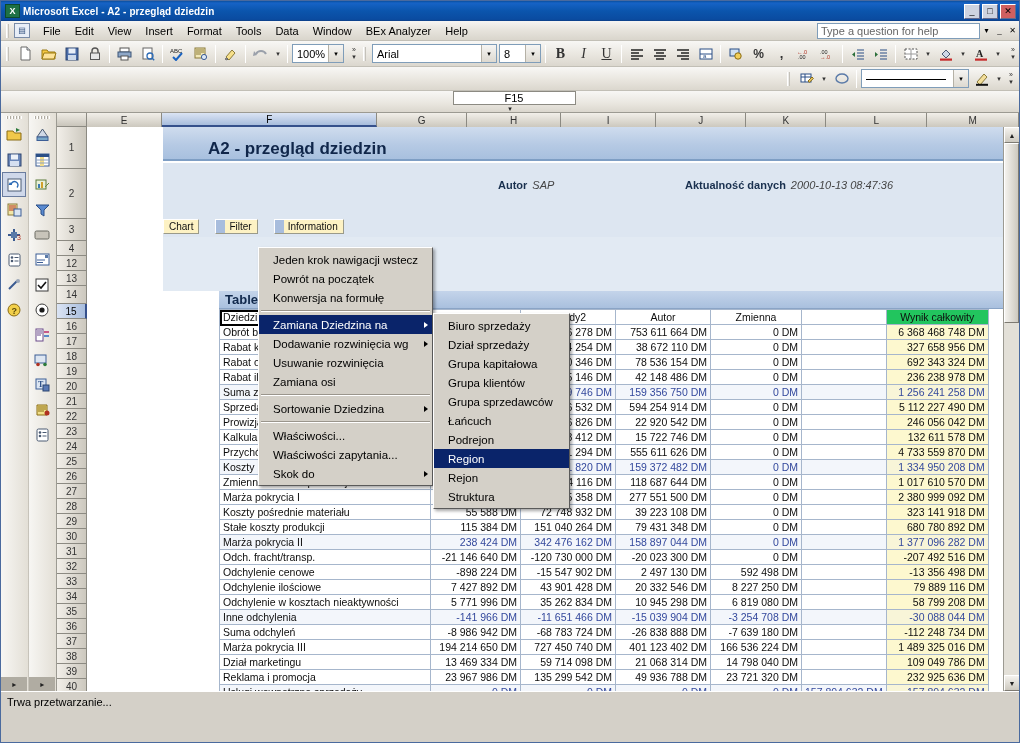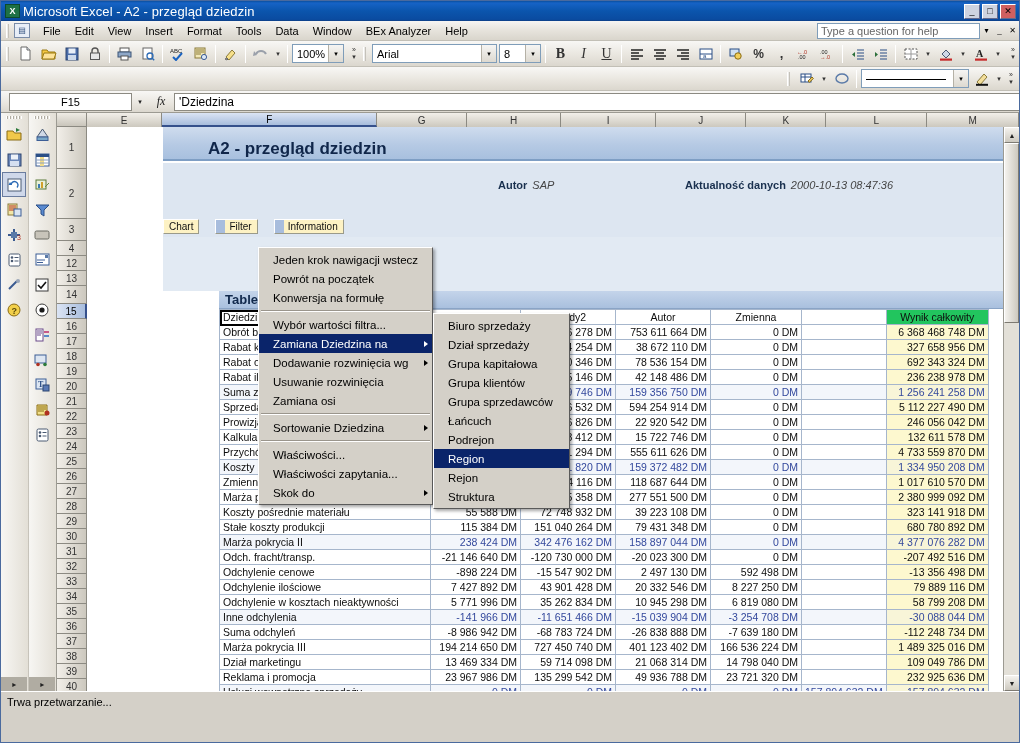--- a/index.html
+++ b/index.html
@@ -25,21 +25,21 @@
     display: flex; align-items: center;
     padding: 0 2px;
     color: #fff;
   }
   .titlebar .tb-icon {
     width: 15px; height: 14px; margin: 0 3px 0 2px;
     background: #1e7145; border: 1px solid #0d4a2b;
     display:flex;align-items:center;justify-content:center;
     color:#fff;font-size:9px;font-weight:bold;line-height:1;
   }
-  .titlebar .tb-text { font-weight: normal; font-size: 13px; letter-spacing:0.1px;}
+  .titlebar .tb-text { font-weight: bold; font-size: 10px; letter-spacing:0.1px;}
   .titlebar .tb-buttons { margin-left:auto; display:flex; gap:2px; padding-right:1px;}
   .tb-btn {
     width:16px;height:15px;background:#cdd3e0;
     border:1px solid #fff; border-right-color:#64698c; border-bottom-color:#64698c;
     display:flex;align-items:center;justify-content:center;
     font-size:9px;color:#000;line-height:1;
   }
   .tb-btn.close { background:#d06060; }
 
   
@@ -98,20 +98,21 @@
   .toolbar-overflow{
     margin-left:auto;width:12px;height:22px;display:flex;flex-direction:column;
     align-items:center;justify-content:center;font-size:7px;color:#333;
   }
 
   
   .formulabar{
     height:22px;display:flex;align-items:center;
     background:linear-gradient(to bottom,#f8f7f5,#e9e6df 60%,#dbd7ce);
     border-bottom:1px solid #9c9a92;
+    flex-direction:column;
   }
   .namebox{
     width:123px;height:18px;margin-left:8px;background:#fff;border:1px solid #8c8a82;
     display:flex;align-items:center;justify-content:center;font-size:11px;
   }
   .namebox-arrow{
     width:16px;height:18px;display:flex;align-items:center;justify-content:center;
     font-size:7px;color:#222;
   }
   .fx{width:26px;display:flex;align-items:center;justify-content:center;
@@ -902,21 +903,21 @@
                   <td class="num"></td>
                   <td class="tot">680 780 892 DM</td>
                 </tr>
                 <tr class="alt">
                   <td class="lbl">Marża pokrycia II</td>
                   <td class="num blue">238 424 DM</td>
                   <td class="num blue">342 476 162 DM</td>
                   <td class="num blue">158 897 044 DM</td>
                   <td class="num blue">0 DM</td>
                   <td class="num blue"></td>
-                  <td class="tot blue">4 377 076 282 DM</td>
+                  <td class="tot blue">1 377 096 282 DM</td>
                 </tr>
                 <tr>
                   <td class="lbl">Odch. fracht/transp.</td>
                   <td class="num">-21 146 640 DM</td>
                   <td class="num">-120 730 000 DM</td>
                   <td class="num">-20 023 300 DM</td>
                   <td class="num">0 DM</td>
                   <td class="num"></td>
                   <td class="tot">-207 492 516 DM</td>
                 </tr>
@@ -1004,21 +1005,20 @@
               </tbody>
           </table>
 
           <div style="position:absolute;left:133px;top:183px;width:209px;height:16px;border:2px solid #000;z-index:5;pointer-events:none"></div>
 
           <div class="ctxmenu" style="left:171px;top:120px;width:175px;">
             <div class="mi">Jeden krok nawigacji wstecz</div>
             <div class="mi">Powrót na początek</div>
             <div class="mi">Konwersja na formułę</div>
             <div class="ctxsep"></div>
-            <div class="mi">Wybór wartości filtra...</div>
             <div class="mi sel">
               <span>Zamiana Dziedzina na</span>
               <span class="sub"></span>
             </div>
             <div class="mi">
               <span>Dodawanie rozwinięcia wg</span>
               <span class="sub"></span>
             </div>
             <div class="mi">Usuwanie rozwinięcia</div>
             <div class="mi">Zamiana osi</div>

